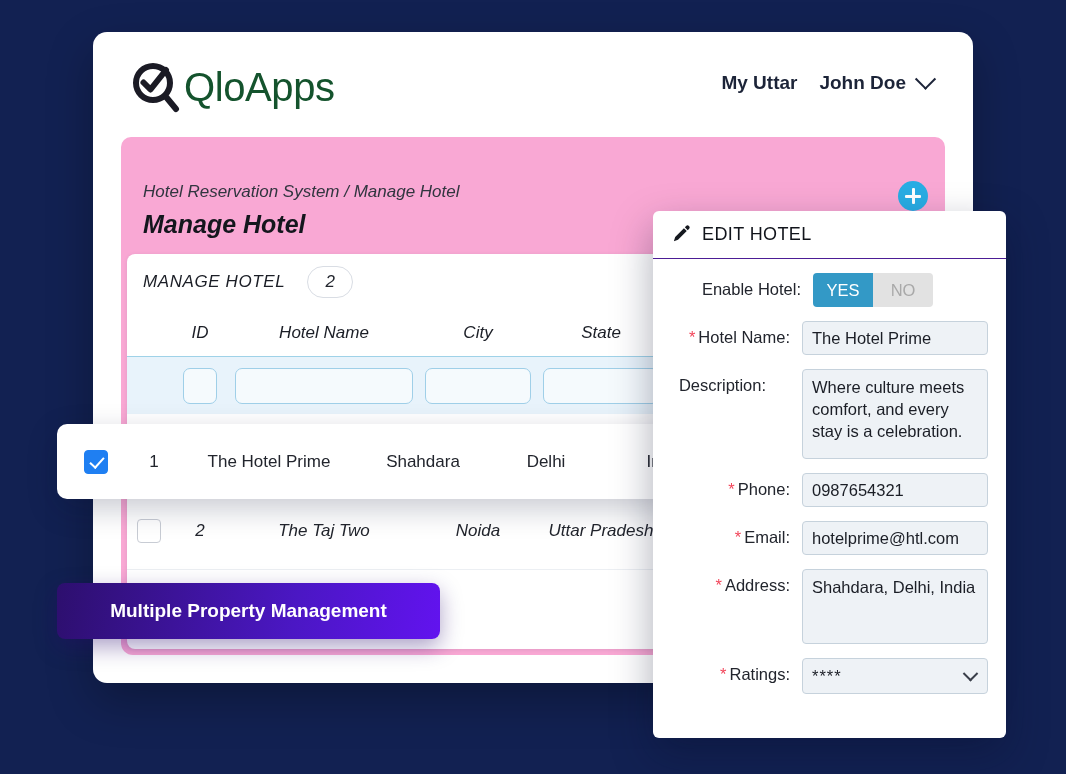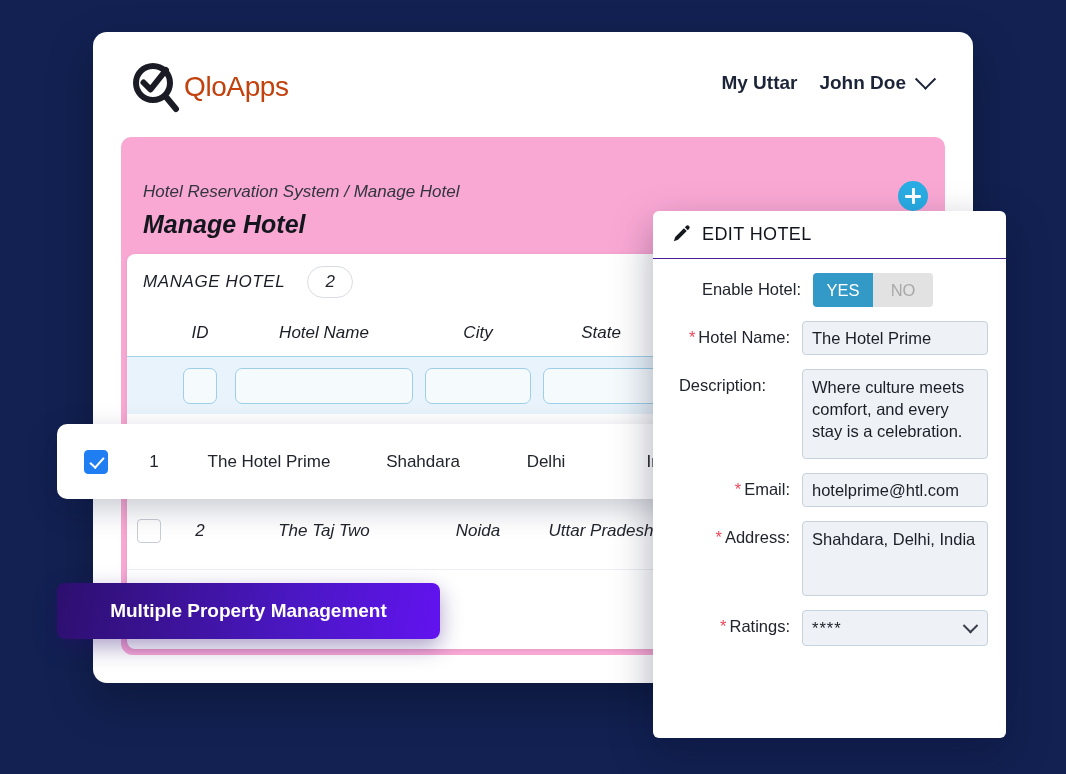--- a/index.html
+++ b/index.html
@@ -36,22 +36,22 @@
   #logo-group {
     position: absolute;
     left: 33px;
     top: 27px;
     display: flex;
     align-items: center;
     gap: 2px;
   }
   #logo-mark { width: 56px; height: 56px; display: block; }
   #logo-text {
-    font-size: 28px;
-    color: #c2410c;
+    font-size: 40px;
+    color: #14532d;
     letter-spacing: -0.4px;
     font-family: "Liberation Sans", sans-serif;
   }
 
   #topbar-right {
     position: absolute;
     right: 40px;
     top: 40px;
     display: flex;
     align-items: center;
@@ -557,20 +557,26 @@
     </div>
   </div>
 
   <div class="frow">
     <div class="flabel">Description:</div>
     <div class="fctl">
       <div class="ftext desc">Where culture meets comfort, and every stay is a celebration.</div>
     </div>
   </div>
 
+  <div class="frow">
+    <div class="flabel"><span class="req">*</span><span>Phone:</span></div>
+    <div class="fctl">
+      <div class="finp">0987654321</div>
+    </div>
+  </div>
 
   <div class="frow">
     <div class="flabel"><span class="req">*</span><span>Email:</span></div>
     <div class="fctl">
       <div class="finp">hotelprime@htl.com</div>
     </div>
   </div>
 
   <div class="frow">
     <div class="flabel"><span class="req">*</span><span>Address:</span></div>

